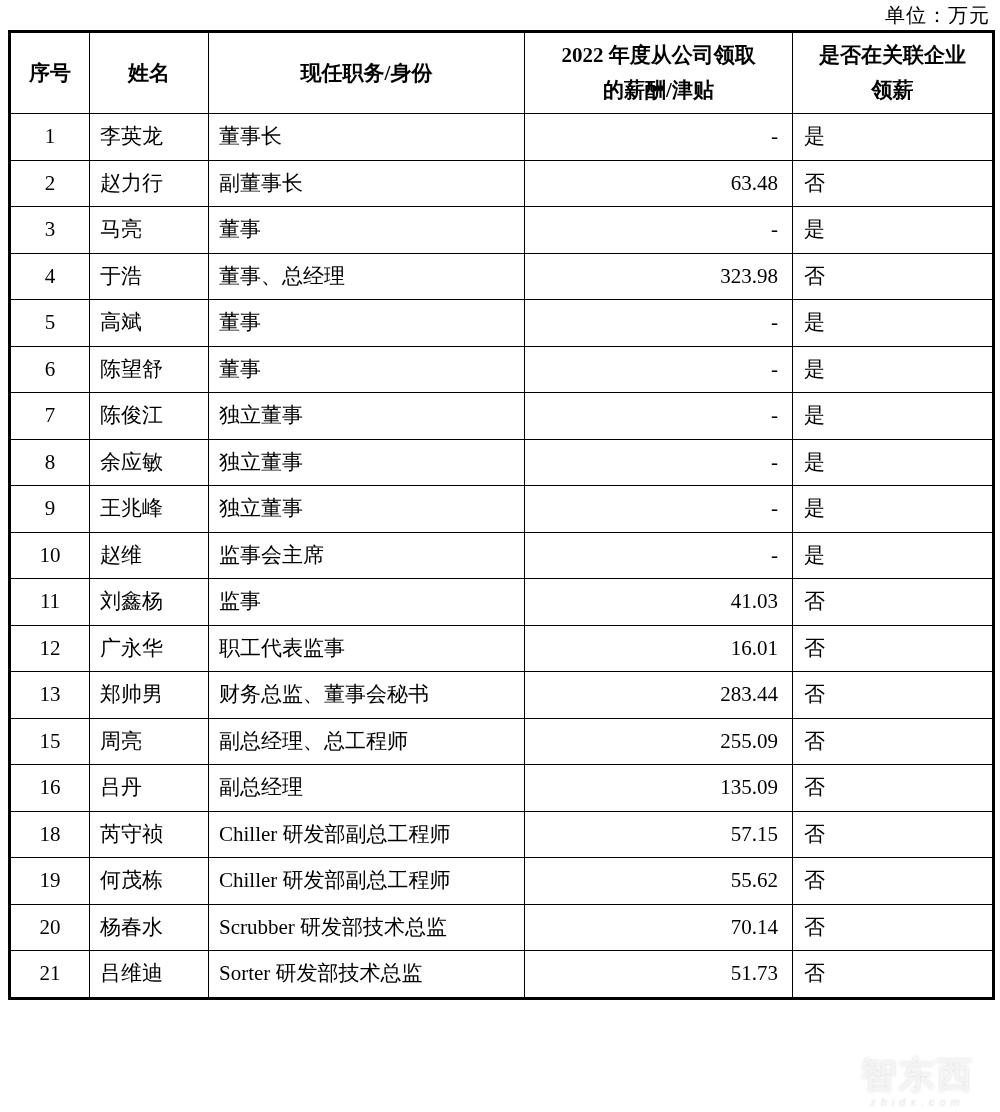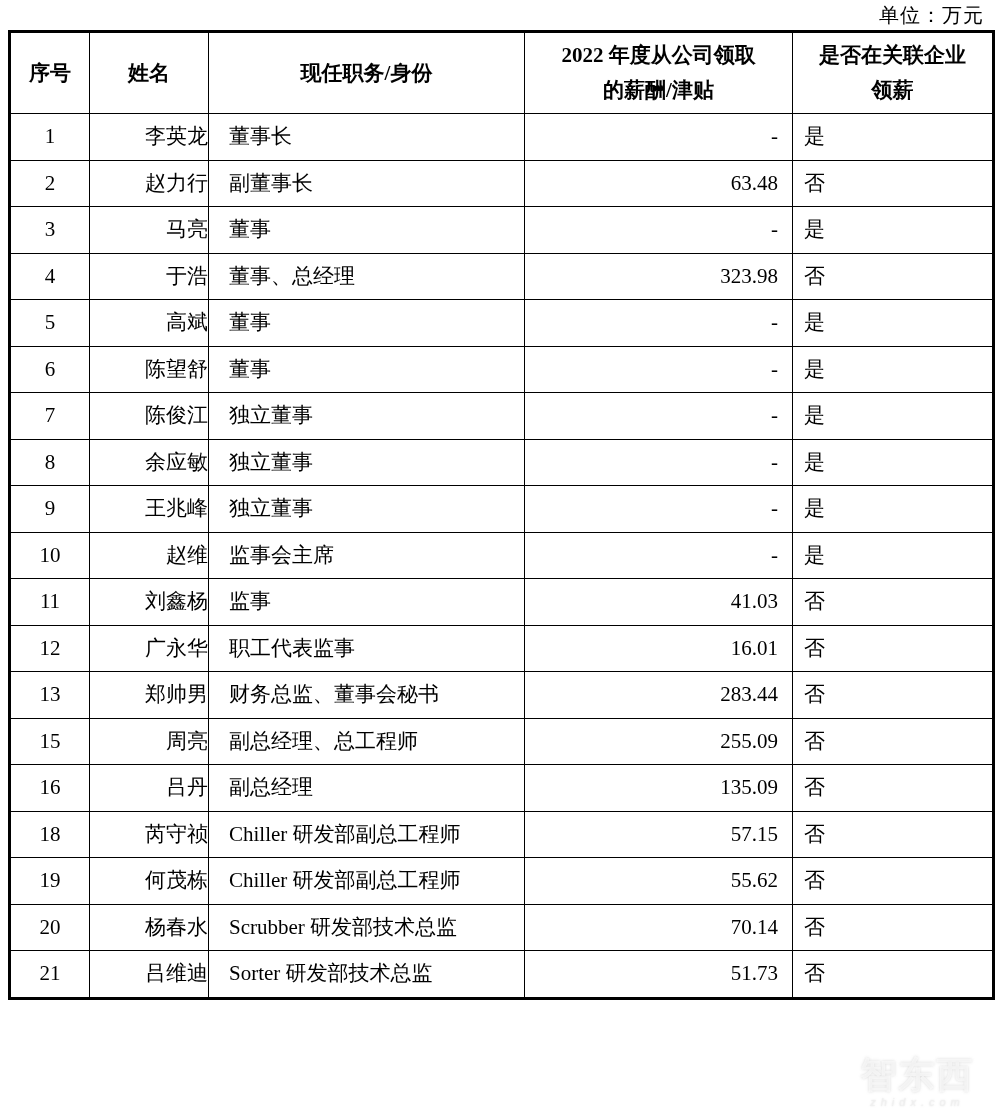--- a/index.html
+++ b/index.html
@@ -11,21 +11,21 @@
     height: 1112px;
     background: #ffffff;
     position: relative;
     overflow: hidden;
     font-family: "Liberation Serif", "DejaVu Serif", serif;
     color: #000000;
   }
   .unit-label {
     position: absolute;
     top: 2px;
-    right: 16px;
+    right: 10px;
     font-size: 20px;
     letter-spacing: 1px;
     margin-left: 12px;
   }
   table.comp-table {
     position: absolute;
     top: 30px;
     left: 8px;
     width: 984px;
     border-collapse: collapse;
@@ -45,22 +45,22 @@
     white-space: pre-line;
     height: 80px;
     line-height: 1.65;
   }
   .comp-table td {
     font-size: 21px;
     height: 45.5px;
     line-height: 1.2;
   }
   td.c-no { text-align: center; }
-  td.c-name { text-align: right; padding-left: 10px; }
-  td.c-position { text-align: left; padding-left: 20px; }
+  td.c-name { text-align: left; padding-left: 10px; }
+  td.c-position { text-align: left; padding-left: 10px; }
   td.c-salary { text-align: right; padding-right: 14px; }
   td.c-related { text-align: left; padding-left: 11px; }
 
   .watermark {
     position: absolute;
     right: 0px;
     bottom: 4px;
     width: 165px;
     text-align: center;
     pointer-events: none;

